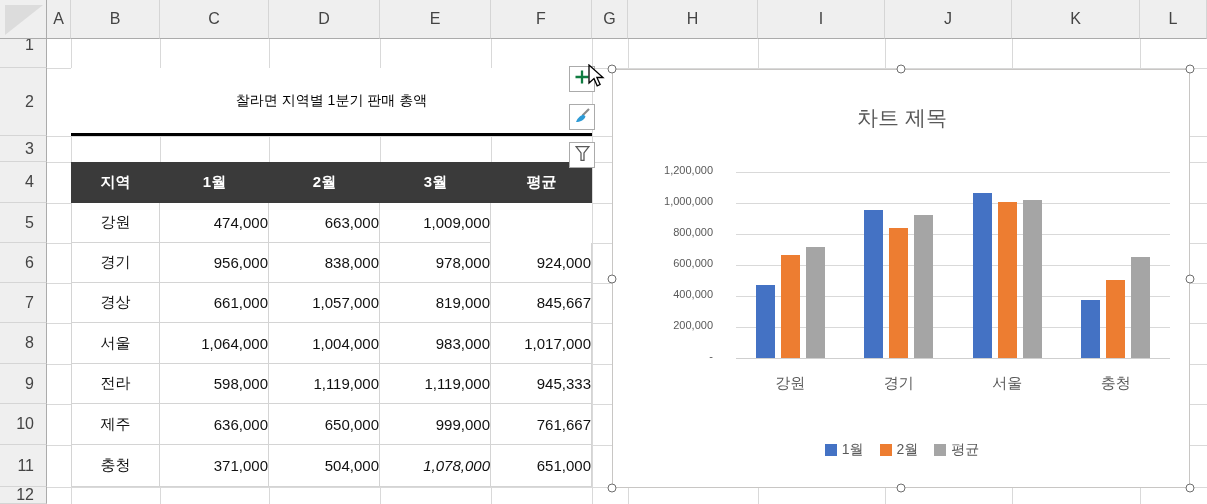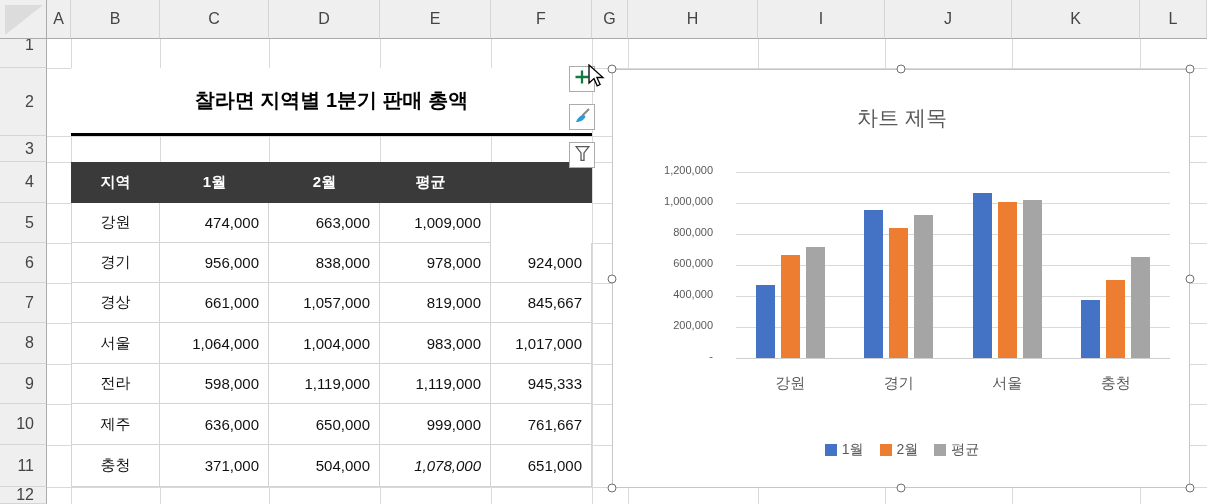--- a/index.html
+++ b/index.html
@@ -32,35 +32,35 @@
     display:flex;align-items:center;justify-content:flex-end;
     padding-right:12px;font-size:16px;color:#444;overflow:hidden;
   }
   .gridline-v{position:absolute;width:1px;background:#D9D9D9;z-index:1;}
   .gridline-h{position:absolute;height:1px;background:#D9D9D9;z-index:1;}
   
   #title-cell{
     position:absolute;left:71px;top:68px;width:521px;height:68px;
     background:#fff;border-bottom:3px solid #000;box-sizing:border-box;
     display:flex;align-items:center;justify-content:center;
-    font-size:20px;font-weight:bold;color:#000;z-index:2;
+    font-size:14px;font-weight:normal;color:#000;z-index:2;
   }
   #data-table{position:absolute;left:71px;top:162px;width:521px;height:325px;z-index:2;background:#14532d;}
   .tbl-header-row{position:absolute;left:0;top:0;width:521px;height:41px;display:flex;}
   .tbl-header-cell{
     box-sizing:border-box;height:41px;color:#fff;font-weight:bold;font-size:15px;
     display:flex;align-items:center;justify-content:center;
   }
   .tbl-row{position:absolute;left:0;width:521px;display:flex;background:#fff;}
   .tbl-cell{
     box-sizing:border-box;border-right:1px solid #D4D4D4;border-bottom:1px solid #D4D4D4;
     font-size:15px;color:#111;display:flex;align-items:center;
   }
   .tbl-cell.first{border-left:1px solid #D4D4D4;justify-content:center;}
-  .tbl-cell.num{justify-content:flex-end;padding-right:9px;}
+  .tbl-cell.num{justify-content:flex-end;}
   
   .chart-tool-btn{
     position:absolute;left:569px;width:26px;height:26px;background:#fff;
     border:1px solid #ABABAB;box-sizing:border-box;z-index:6;
     display:flex;align-items:center;justify-content:center;
   }
   
   #chart{
     position:absolute;left:612px;top:69px;width:578px;height:419px;
     background:#fff;border:1px solid #C8C6C4;box-sizing:border-box;z-index:4;
@@ -153,20 +153,21 @@
 
   <div id="title-cell">
     <span>찰라면 지역별 1분기 판매 총액</span>
   </div>
 
   <div id="data-table">
       <div class="tbl-header-row" style="background: rgb(58, 58, 58);">
         <div class="tbl-header-cell" style="width: 89px; color: rgb(255, 255, 255);">지역</div>
         <div class="tbl-header-cell" style="width: 109px; color: rgb(255, 255, 255);">1월</div>
         <div class="tbl-header-cell" style="width: 111px; color: rgb(255, 255, 255);">2월</div>
+        <div class="tbl-header-cell" style="width: 111px; color: rgb(255, 255, 255);">3월</div>
         <div class="tbl-header-cell" style="width: 101px; color: rgb(255, 255, 255);">평균</div>
       </div>
       <div class="tbl-row" style="top: 41px; height: 40px;">
         <div class="tbl-cell first" style="width: 89px; height: 100%;">강원</div>
         <div class="tbl-cell num" style="width: 109px; height: 100%;">474,000</div>
         <div class="tbl-cell num" style="width: 111px; height: 100%;">663,000</div>
         <div class="tbl-cell num" style="width: 111px; height: 100%;">1,009,000</div>
       </div>
       <div class="tbl-row" style="top: 81px; height: 40px;">
         <div class="tbl-cell first" style="width: 89px; height: 100%;">경기</div>

